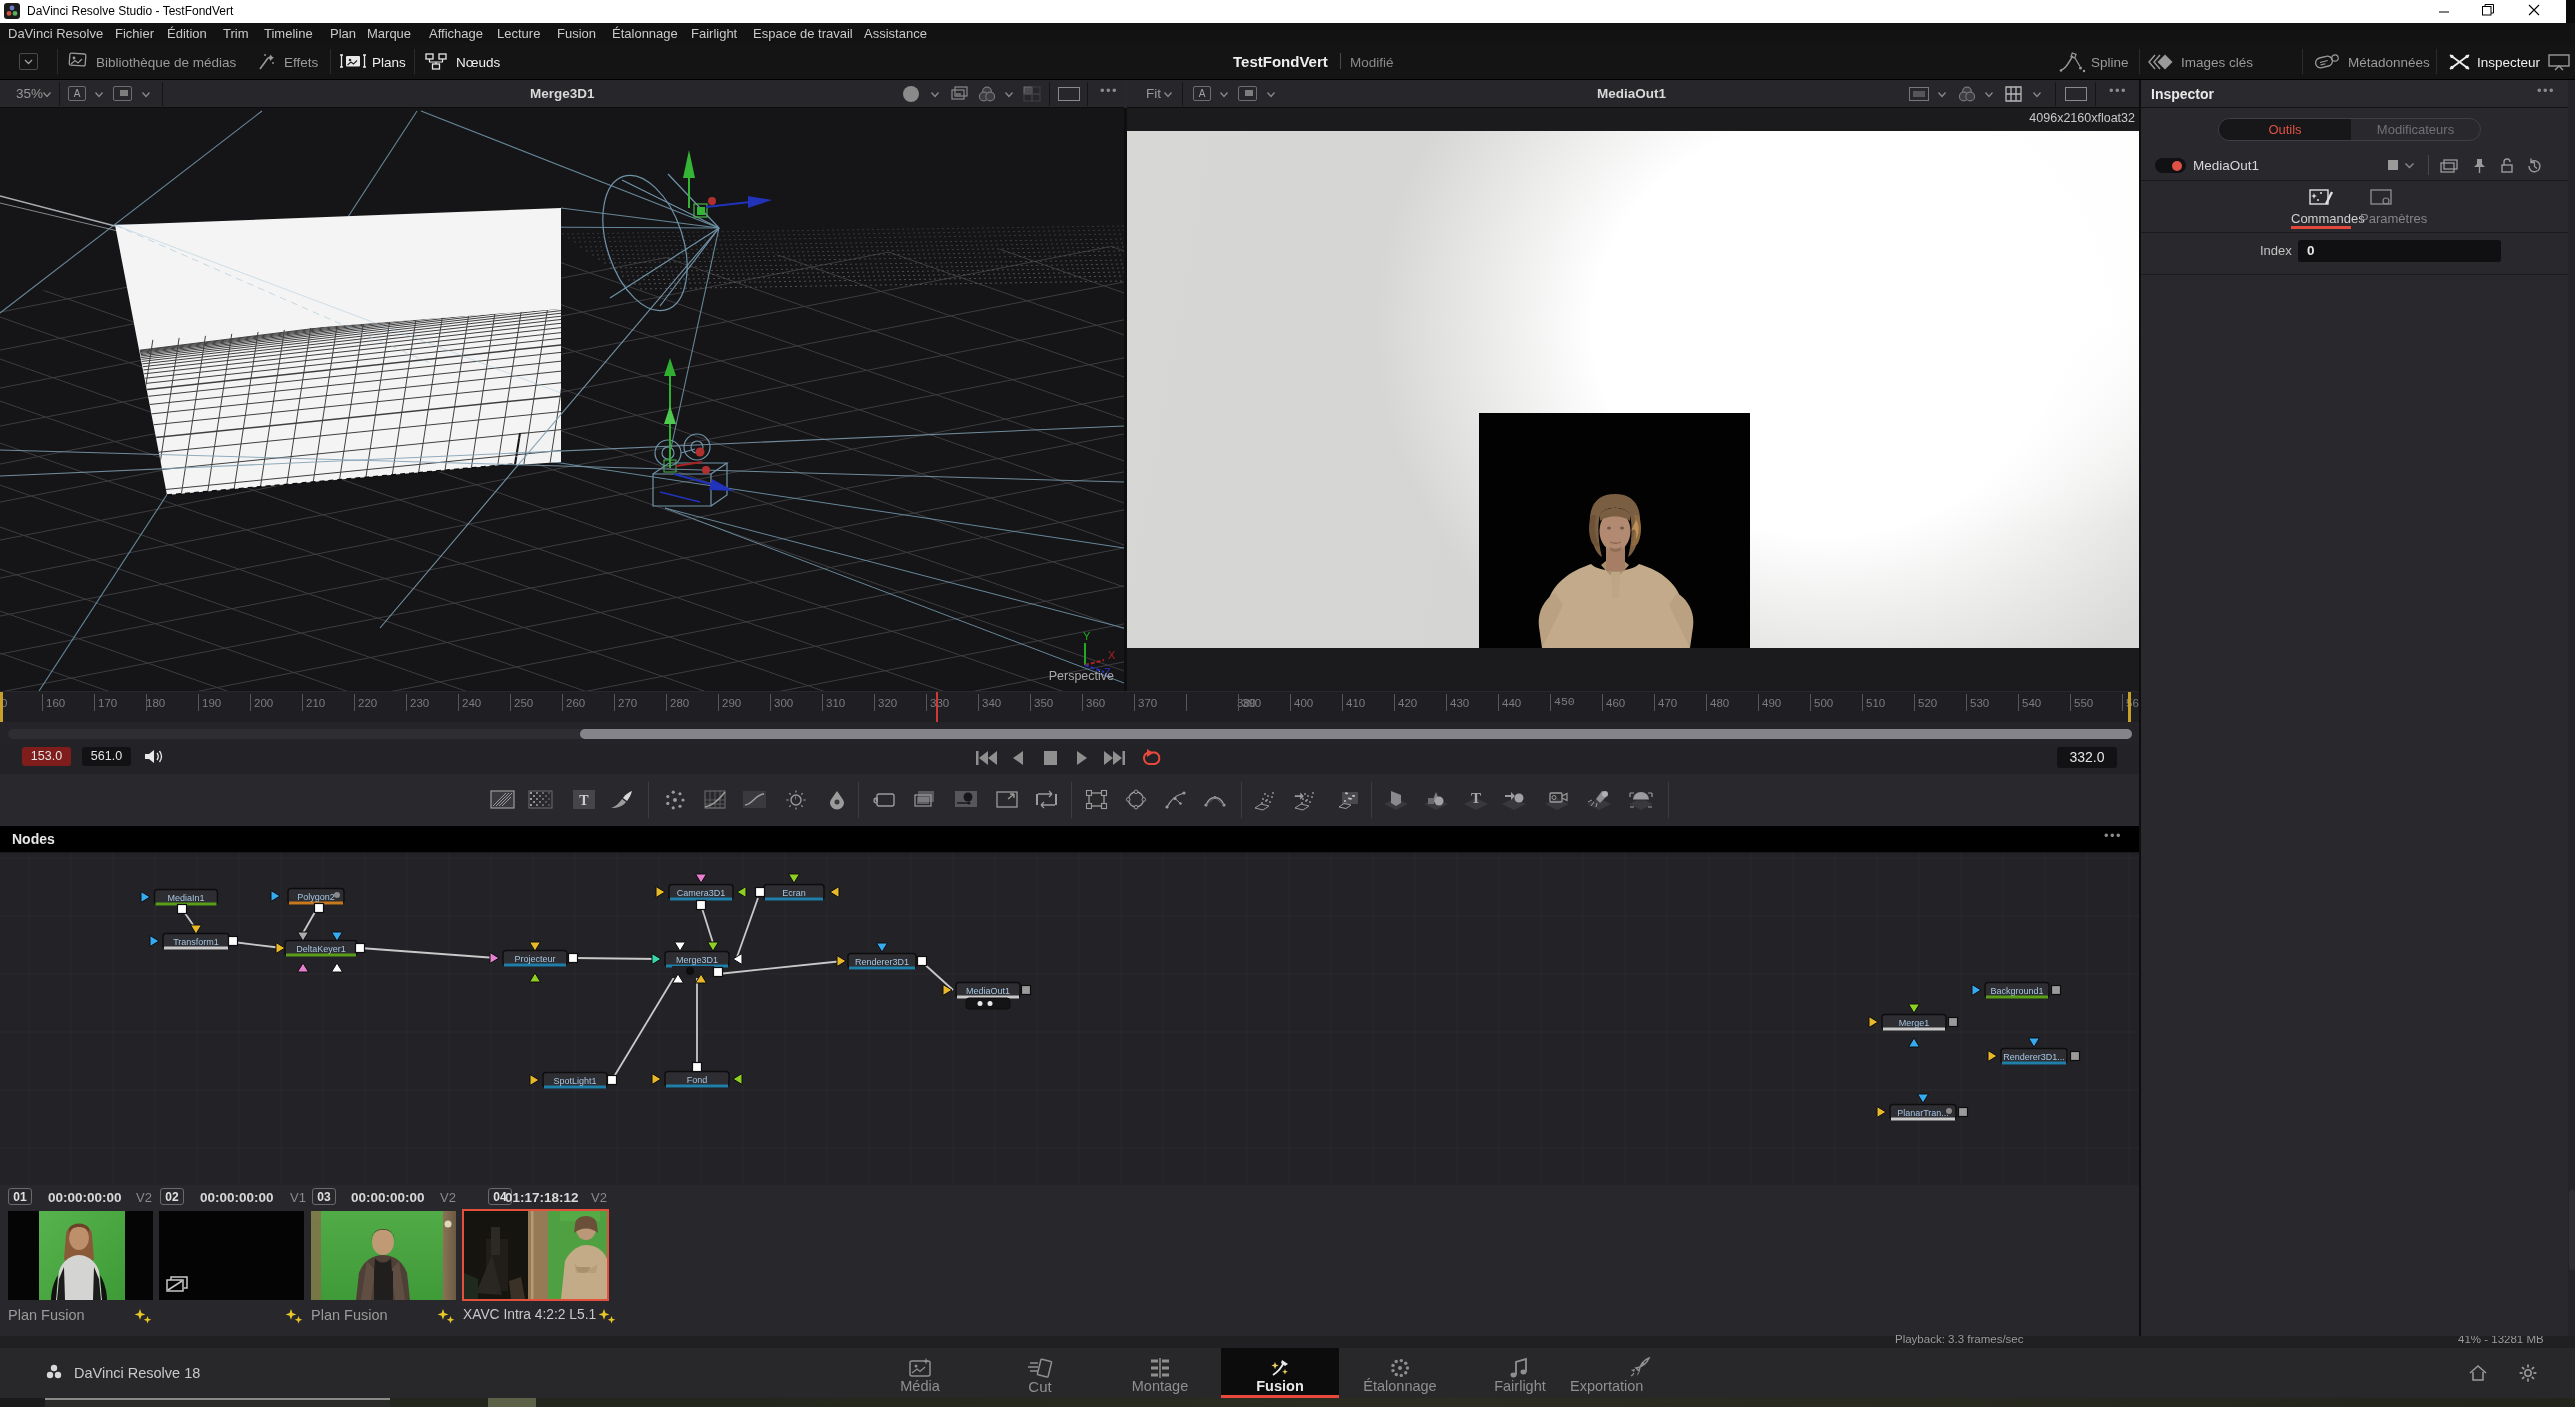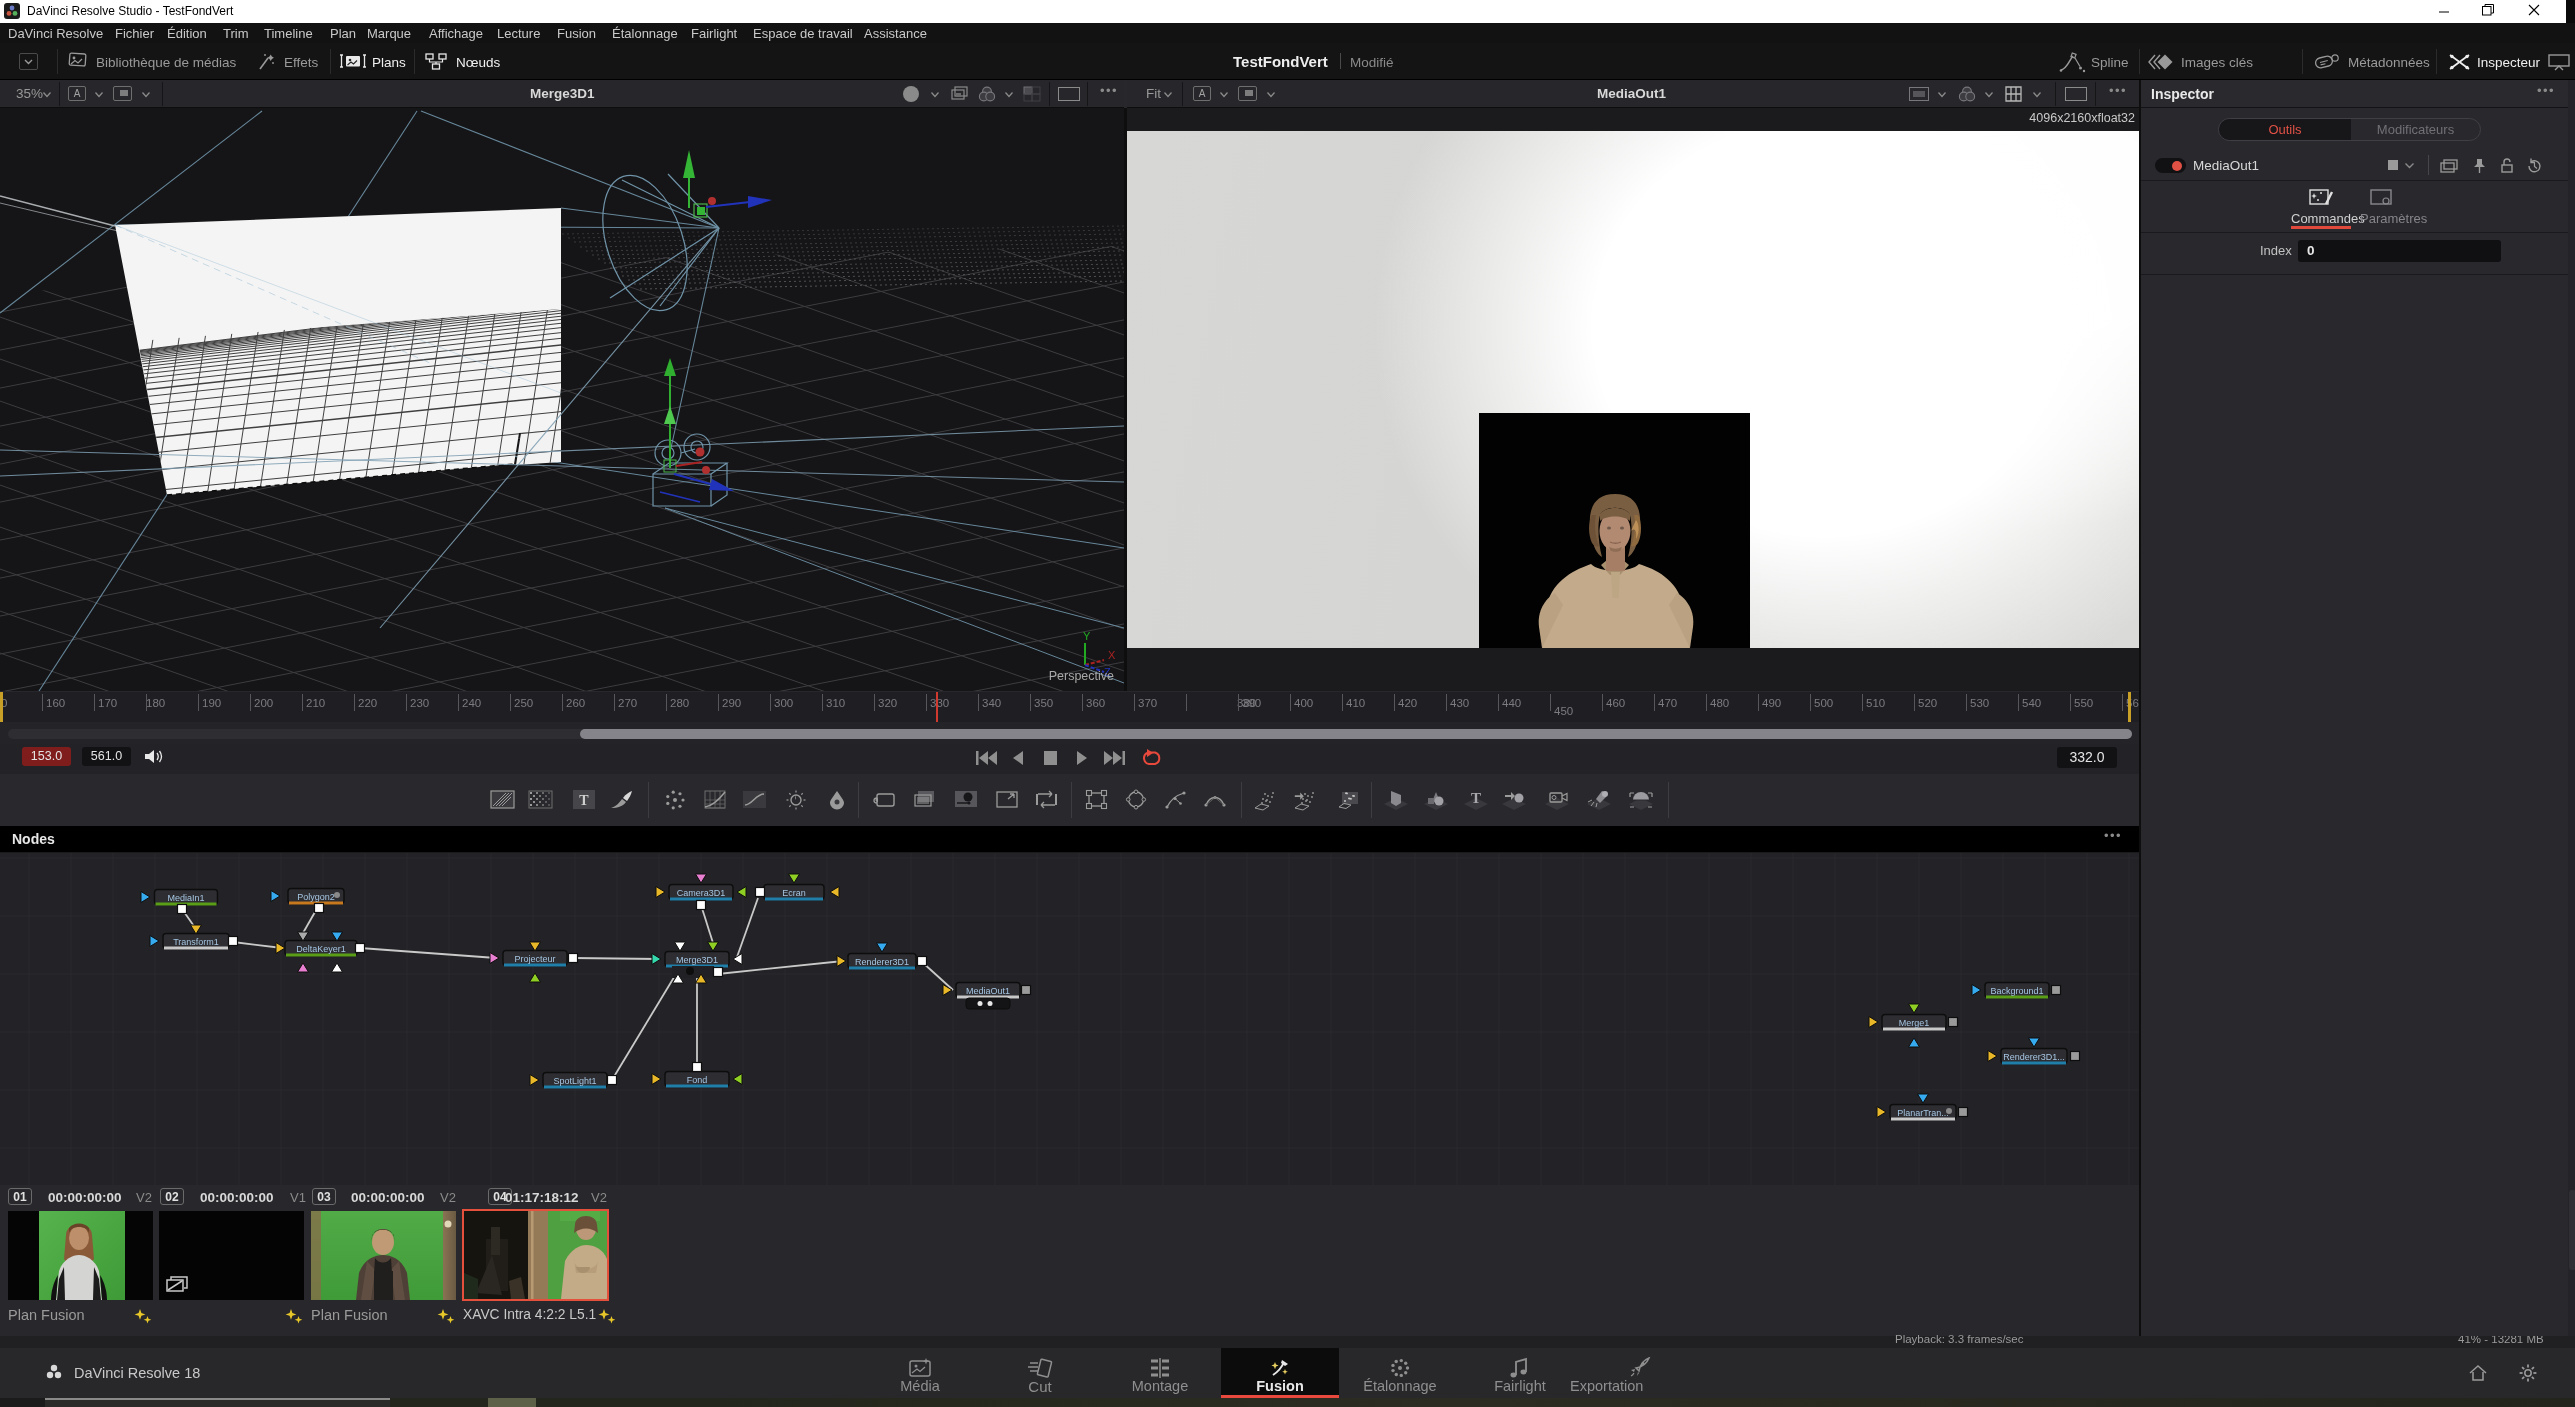--- a/index.html
+++ b/index.html
@@ -486,21 +486,21 @@
     <span class="abs txt" style="left:1294px;top:5px;font-size:11.5px;color:#7b7b80;">400</span>
     <div class="abs" style="left:1342px;top:2px;width:1px;height:17px;background:#56565b;"></div>
     <span class="abs txt" style="left:1346px;top:5px;font-size:11.5px;color:#7b7b80;">410</span>
     <div class="abs" style="left:1394px;top:2px;width:1px;height:17px;background:#56565b;"></div>
     <span class="abs txt" style="left:1398px;top:5px;font-size:11.5px;color:#7b7b80;">420</span>
     <div class="abs" style="left:1446px;top:2px;width:1px;height:17px;background:#56565b;"></div>
     <span class="abs txt" style="left:1450px;top:5px;font-size:11.5px;color:#7b7b80;">430</span>
     <div class="abs" style="left:1498px;top:2px;width:1px;height:17px;background:#56565b;"></div>
     <span class="abs txt" style="left:1502px;top:5px;font-size:11.5px;color:#7b7b80;">440</span>
     <div class="abs" style="left:1550px;top:2px;width:1px;height:17px;background:#56565b;"></div>
-    <span class="abs txt" style="left:1554px;top:13px;font-size:11.5px;color:#7b7b80;">450</span>
+    <span class="abs txt" style="left:1554px;top:3px;font-size:11.5px;color:#7b7b80;font-family:Liberation Mono, monospace;">450</span>
     <div class="abs" style="left:1602px;top:2px;width:1px;height:17px;background:#56565b;"></div>
     <span class="abs txt" style="left:1606px;top:5px;font-size:11.5px;color:#7b7b80;">460</span>
     <div class="abs" style="left:1654px;top:2px;width:1px;height:17px;background:#56565b;"></div>
     <span class="abs txt" style="left:1658px;top:5px;font-size:11.5px;color:#7b7b80;">470</span>
     <div class="abs" style="left:1706px;top:2px;width:1px;height:17px;background:#56565b;"></div>
     <span class="abs txt" style="left:1710px;top:5px;font-size:11.5px;color:#7b7b80;">480</span>
     <div class="abs" style="left:1758px;top:2px;width:1px;height:17px;background:#56565b;"></div>
     <span class="abs txt" style="left:1762px;top:5px;font-size:11.5px;color:#7b7b80;">490</span>
     <div class="abs" style="left:1810px;top:2px;width:1px;height:17px;background:#56565b;"></div>
     <span class="abs txt" style="left:1814px;top:5px;font-size:11.5px;color:#7b7b80;">500</span>

